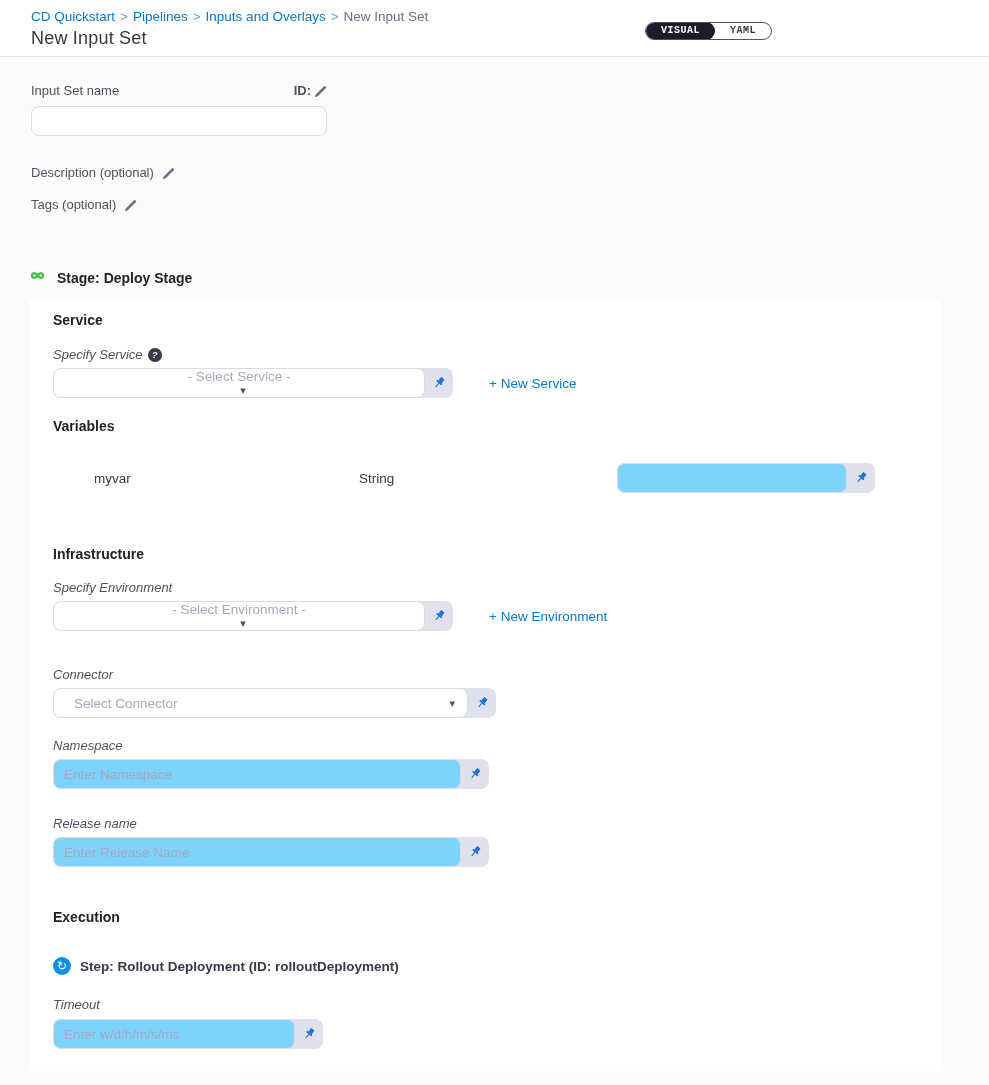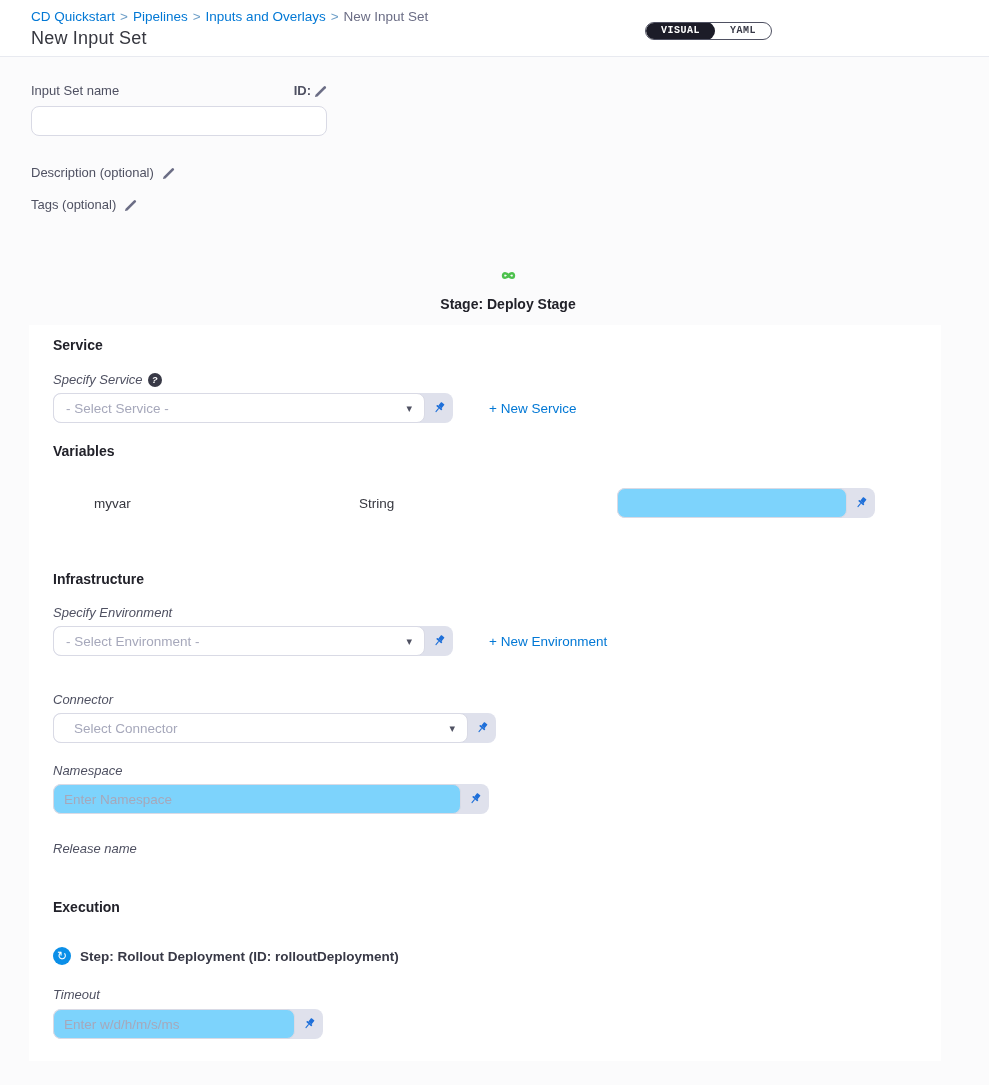--- a/index.html
+++ b/index.html
@@ -20,21 +20,21 @@
   .meta { padding:26px 0 0 31px; }
   .name-row { width:296px; display:flex; justify-content:space-between; align-items:center; }
   .lbl { font-size:13px; color:#4f5162; line-height:16px; }
   .id-wrap { display:flex; align-items:center; gap:3px;font-weight:bold; }
   .text-input { display:block; width:296px; height:30px; border:1px solid #d9dae5; border-radius:8px; background:#fff; margin-top:7px; padding:0 10px; font-size:13.5px; color:#36373f; outline:none; font-family:"Liberation Sans", sans-serif; }
   .opt-row { display:flex; align-items:center; gap:8px; margin-top:29px; }
   .opt-row + .opt-row { margin-top:16px; }
   .pencil { display:inline-flex; cursor:pointer; }
 
   
-  .stage-row { display:flex; align-items:center; gap:9px; margin:55px 0 0 27px;flex-direction:column; }
+  .stage-row { display:flex; align-items:center; gap:9px; margin:55px 0 0 27px; }
   .stage-label { font-size:14px; font-weight:700; color:#22222a; }
 
   
   .card { margin:13px 0 0 29px; width:912px; background:#ffffff; padding:12px 24px 22px 24px; }
   .sec-h { font-size:14px; font-weight:700; color:#22222a; line-height:16px; }
   .card .lbl { display:inline-flex; align-items:center; gap:5px;font-style:italic; }
   .mt17 { margin-top:17px; } .mt20 { margin-top:20px; } .mt53 { margin-top:53px; }
   .mt16 { margin-top:16px; } .mt34 { margin-top:34px; } .mt18 { margin-top:18px; }
   .mt25 { margin-top:25px; } .mt42 { margin-top:42px; }
 
@@ -43,21 +43,21 @@
   .field-row { display:flex; align-items:center; margin-top:5px; }
   .group { display:inline-flex; background:#dfe1ec; border-radius:8px; align-items:stretch; }
   .select { display:flex; align-items:center; justify-content:space-between; background:#fff; border:1px solid #d9dae5; border-radius:8px; height:30px; padding:0 12px; cursor:pointer; }
   .select .ph { font-size:13.5px; color:#a6a8bb; }
   .select .caret { font-size:11px; color:#4f5162; margin-left:8px; }
   .group input { border:1px solid #d9dae5; border-radius:8px; height:30px; background:#7dd3fc; padding:0 10px; font-size:13.5px; color:#36373f; outline:none; font-family:"Liberation Sans", sans-serif; }
   .group input::placeholder { color:#a6a8bb; }
   .pin { width:28px; display:flex; align-items:center; justify-content:center; cursor:pointer; border-radius:0 8px 8px 0; }
   .new-link { font-size:13.5px; color:#0278d5; font-weight:400; margin-left:36px; cursor:pointer; }
 
-  .w372 { width:372px; } .w415 { width:415px; padding-left:20px; } .w408 { width:408px; } .w230 { width:230px; } .w242 { width:242px; }
+  .w372 { width:372px;flex-direction:column; } .w415 { width:415px; padding-left:20px; } .w408 { width:408px; } .w230 { width:230px; } .w242 { width:242px; }
 
   .var-row { display:flex; align-items:center; padding-left:41px; margin-top:29px; }
   .var-name { width:265px; font-size:13.5px; color:#36373f; }
   .var-type { width:258px; font-size:13.5px; color:#36373f; }
 
   .step-row { display:flex; align-items:center; gap:9px; margin-top:32px; }
   .step-icon { width:18px; height:18px; border-radius:50%; background:#0b8fe8; color:#fff; font-size:12px; display:flex; align-items:center; justify-content:center; line-height:1; }
   .step-label { font-size:13.5px; font-weight:700; color:#383946; }
 </style>
 </head>
@@ -214,20 +214,34 @@
                 <rect x="5.6" y="1" width="4.8" height="5.4" rx="0.6"></rect>
                 <rect x="4" y="6.4" width="8" height="2" rx="1"></rect>
                 <rect x="7.4" y="8.4" width="1.2" height="5.6" rx="0.6"></rect>
               </g>
             </svg>
         </span>
       </div>
     </div>
 
     <div class="mt25"><span class="lbl">Release name</span></div>
+    <div class="field-row">
+      <div class="group">
+        <input class="w408" placeholder="Enter Release Name" style="">
+        <span class="pin">
+          <svg width="14" height="14" viewBox="0 0 16 16">
+              <g transform="rotate(40 8 8)" fill="#1e6fd9">
+                <rect x="5.6" y="1" width="4.8" height="5.4" rx="0.6"></rect>
+                <rect x="4" y="6.4" width="8" height="2" rx="1"></rect>
+                <rect x="7.4" y="8.4" width="1.2" height="5.6" rx="0.6"></rect>
+              </g>
+            </svg>
+        </span>
+      </div>
+    </div>
 
     <div class="sec-h mt42">Execution</div>
 
     <div class="step-row">
       <span class="step-icon">↻</span>
       <span class="step-label">Step: Rollout Deployment (ID: rolloutDeployment)</span>
     </div>
 
     <div class="mt20"><span class="lbl">Timeout</span></div>
     <div class="field-row" style="margin-top:6px;">

